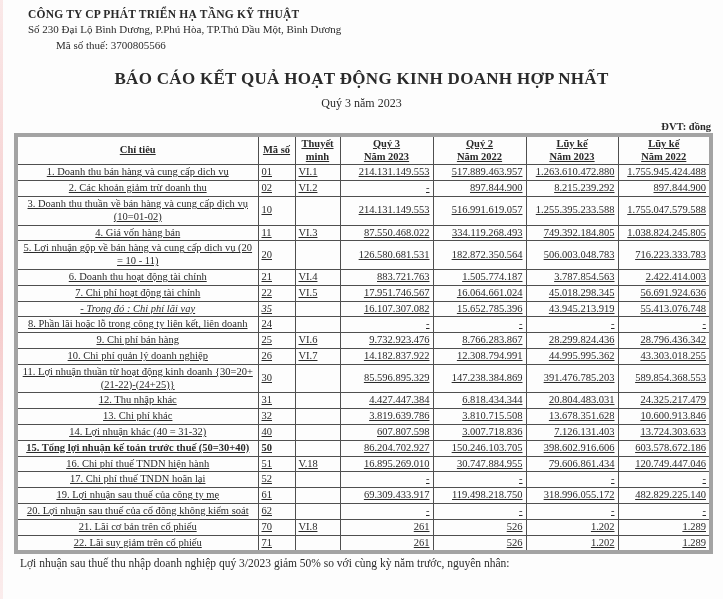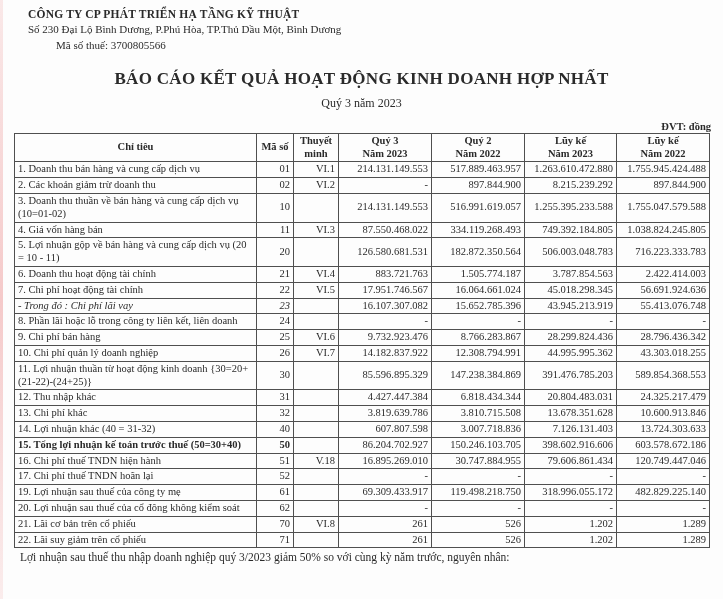--- a/index.html
+++ b/index.html
@@ -37,29 +37,29 @@
     margin-left:14px;
     font-size:10.5px;
   }
   table.report th, table.report td{
     border:1px solid #4f4f4f;
     padding:1px 3px;
     vertical-align:middle;
     line-height:1.22;
     overflow:hidden;
   }
-  table.report{border:1px solid #a3a3a3;}
+  table.report{border:4px solid #a3a3a3;text-decoration:underline;}
   thead th{
     font-weight:bold;text-align:center;
     white-space:pre-line;
     padding:2px 2px;
     border-bottom:1.5px solid #333;
   }
-  td.cell-label{text-align:left;}
-  td.cell-code, td.cell-note{text-align:right;}
+  td.cell-label{text-align:center;}
+  td.cell-code, td.cell-note{text-align:left;}
   td.cell-value{text-align:right;white-space:nowrap;}
   tr.r-bold td.cell-label, tr.r-bold td.cell-code{font-weight:bold;}
   tr.r-italic td.cell-label, tr.r-italic td.cell-code{font-style:italic;margin-left:7px;}
   .footer-note{
     font-size:11.5px;
     margin:3px 0 0 20px;
     white-space:nowrap;
   }
 </style>
 </head>
@@ -163,21 +163,21 @@
           <td class="cell-label">7. Chi phí hoạt động tài chính</td>
           <td class="cell-code">22</td>
           <td class="cell-note">VI.5</td>
           <td class="cell-value">17.951.746.567</td>
           <td class="cell-value">16.064.661.024</td>
           <td class="cell-value">45.018.298.345</td>
           <td class="cell-value">56.691.924.636</td>
         </tr>
         <tr class="r-italic">
           <td class="cell-label">- Trong đó : Chi phí lãi vay</td>
-          <td class="cell-code">23</td>
+          <td class="cell-code">35</td>
           <td class="cell-note"></td>
           <td class="cell-value">16.107.307.082</td>
           <td class="cell-value">15.652.785.396</td>
           <td class="cell-value">43.945.213.919</td>
           <td class="cell-value">55.413.076.748</td>
         </tr>
         <tr class="r-normal">
           <td class="cell-label">8. Phần lãi hoặc lỗ trong công ty liên kết, liên doanh</td>
           <td class="cell-code">24</td>
           <td class="cell-note"></td>

